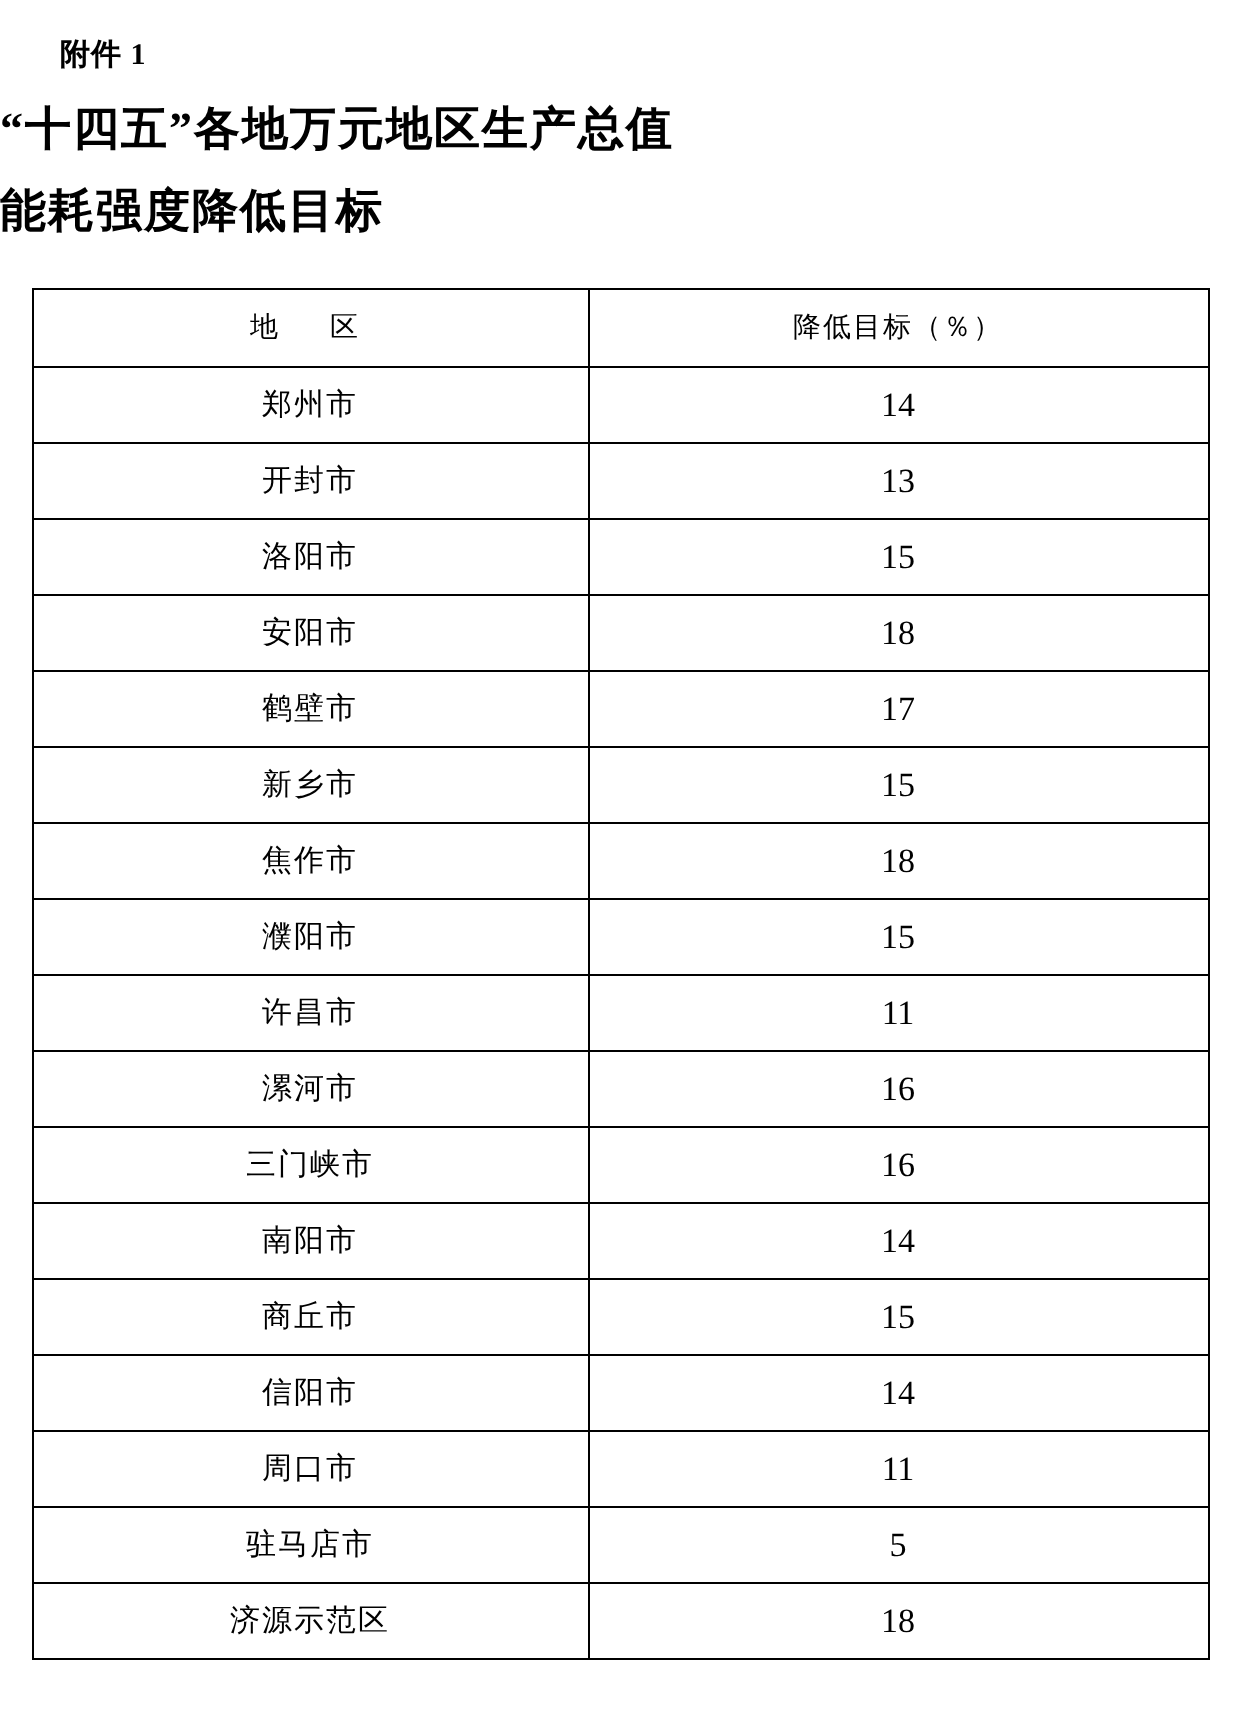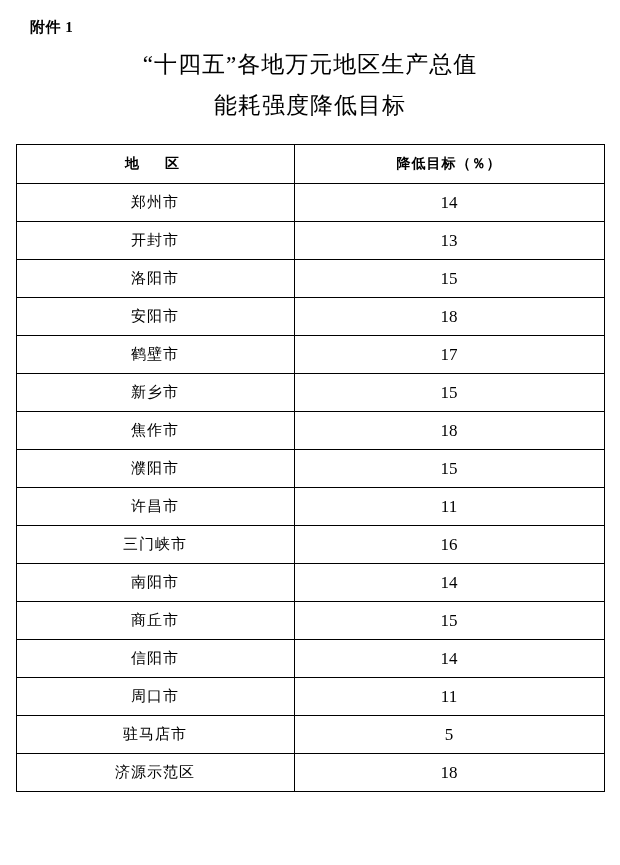--- a/index.html
+++ b/index.html
@@ -27,23 +27,23 @@
     top: 18px;
     left: 30px;
     font-family: "Liberation Serif", serif;
     font-size: 15px;
     font-weight: bold;
     letter-spacing: 0.5px;
   }
   .doc-title {
     margin: 0;
     padding-top: 44px;
-    text-align: center;
+    text-align: left;
     font-family: "Liberation Serif", serif;
-    font-weight: normal;
+    font-weight: bold;
     font-size: 23px;
     line-height: 41px;
     letter-spacing: 1px;
   }
   .doc-title .line {
     display: block;
   }
   table.data-table {
     width: 588px;
     margin: 18px auto 0 auto;
@@ -56,21 +56,21 @@
   table.data-table td {
     border: 1px solid #000000;
     text-align: center;
     font-family: "Liberation Serif", serif;
     font-size: 14px;
     height: 37px;
     padding: 0;
     vertical-align: middle;
   }
   table.data-table th {
-    font-weight: bold;
+    font-weight: normal;
     letter-spacing: 1px;
     height: 38px;
     text-align: center;
   }
   table.data-table td.region {
     font-size: 15px;
     letter-spacing: 1px;
     font-weight: normal;
     margin-left: 38px;
   }
@@ -138,20 +138,24 @@
       </tr>
       <tr>
         <td class="region">濮阳市</td>
         <td class="target">15</td>
       </tr>
       <tr>
         <td class="region">许昌市</td>
         <td class="target">11</td>
       </tr>
       <tr>
+        <td class="region">漯河市</td>
+        <td class="target">16</td>
+      </tr>
+      <tr>
         <td class="region">三门峡市</td>
         <td class="target">16</td>
       </tr>
       <tr>
         <td class="region">南阳市</td>
         <td class="target">14</td>
       </tr>
       <tr>
         <td class="region">商丘市</td>
         <td class="target">15</td>

